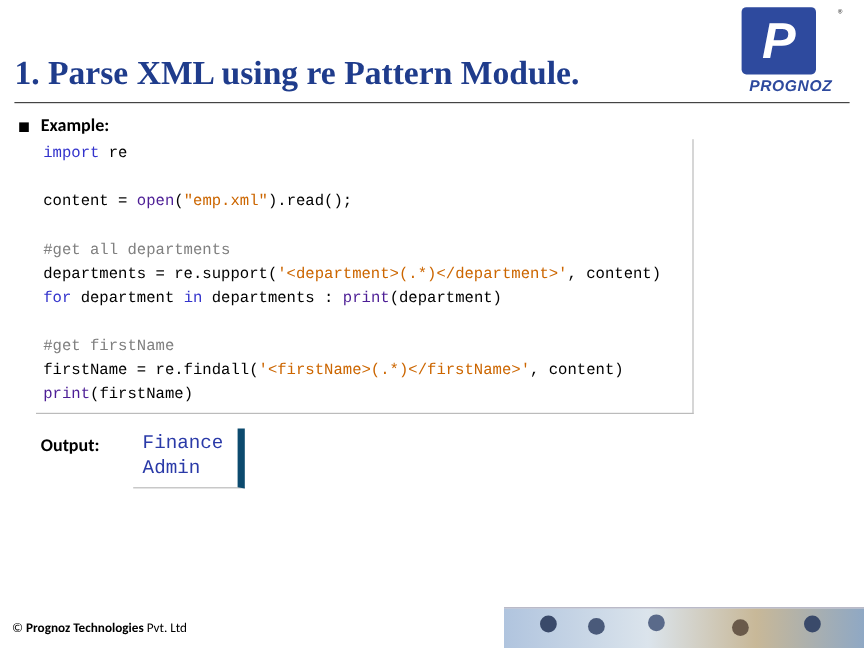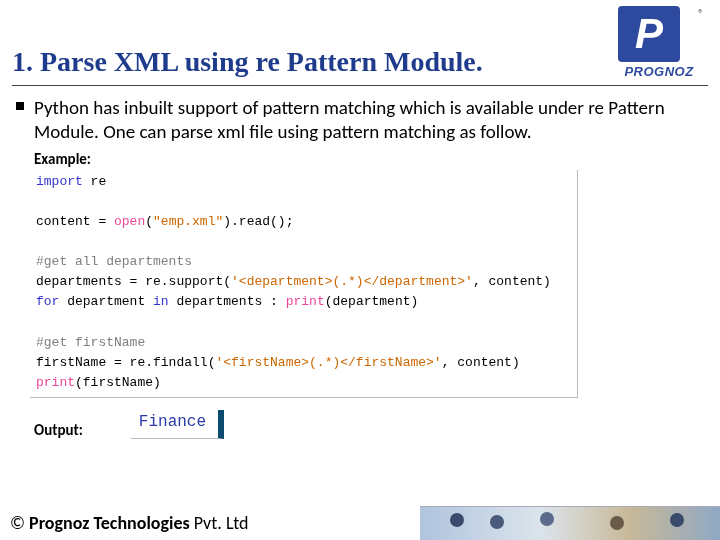--- a/index.html
+++ b/index.html
@@ -85,26 +85,26 @@
     padding: 2px 6px 4px 6px;
     font-family: Consolas, 'Courier New', monospace;
     font-size: 13px;
     line-height: 1.55;
     color: #000;
     white-space: pre;
   }
   .kw { color: #3333cc; text-align: center; }
   .str { color: #cc6600; }
   .com { color: #808080; }
-  .fn { color: #ec4899; }
+  .fn { color: #4c1d95; }
   .output-row {
     display: flex;
-    align-items: flex-end;
+    align-items: flex-start;
     margin: 12px 0 0 34px;
-    gap: 48px;
+    gap: 28px;
   }
   .output-box {
     background: #fff;
     border-right: 6px solid #0c4a6e;
     border-bottom: 1px solid #bbb;
     padding: 2px 12px 4px 8px;
     font-family: Consolas, 'Courier New', monospace;
     font-size: 16px;
     line-height: 1.35;
     color: #2a3aa8;
@@ -112,21 +112,21 @@
   .footer {
     position: absolute;
     left: 0; bottom: 0;
     width: 720px;
     height: 34px;
     display: flex;
     align-items: center;
     justify-content: space-between;
   }
   .copyright {
-    font-size: 18px;
+    font-size: 11px;
     padding-left: 10px;
   }
   .copyright b { font-weight: bold; }
   .footer-img {
     width: 300px; height: 34px;
     background: linear-gradient(90deg, #b0c4de 0%, #dbe4ec 40%, #c8b898 70%, #8fa8c4 100%);
     border-top: 1px solid #aab;
     position: relative;
     overflow: hidden;
   }
@@ -149,41 +149,41 @@
       <span class="logo-p">P</span>
     </div>
     <div class="logo-text">PROGNOZ</div>
   </div>
 </div>
 
 <hr class="hr">
 
 <div class="body-text">
   <span class="bullet"></span>
-  <span>Python has inbuilt support of pattern matching which is available under re Pattern Module. One can parse xml file using pattern matching as follow.</span>
 </div>
 
 <div class="label">Example:</div>
 
 <div class="code-block"><span class="kw">import</span><span> re</span>
 
 <span>content = </span><span class="fn">open</span><span>(</span><span class="str">"emp.xml"</span><span>).read();</span>
 
 <span class="com">#get all departments</span>
 <span>departments = re.support(</span><span class="str">'&lt;department&gt;(.*)&lt;/department&gt;'</span><span>, content)</span>
 <span class="kw">for</span><span> department </span><span class="kw">in</span><span> departments : </span><span class="fn">print</span><span>(department)</span>
 
 <span class="com">#get firstName</span>
 <span>firstName = re.findall(</span><span class="str">'&lt;firstName&gt;(.*)&lt;/firstName&gt;'</span><span>, content)</span>
 <span class="fn">print</span><span>(firstName)</span></div>
 
 <div class="output-row">
   <div class="label" style="margin:6px 0 0 0;">Output:</div>
   <div class="output-box">
     <div>Finance</div>
+    <div>Admin</div>
   </div>
 </div>
 
 <div class="footer">
   <div class="copyright">
     <span>© </span><b>Prognoz Technologies </b><span>Pvt. Ltd</span>
   </div>
   <div class="footer-img"></div>
 </div>
 

